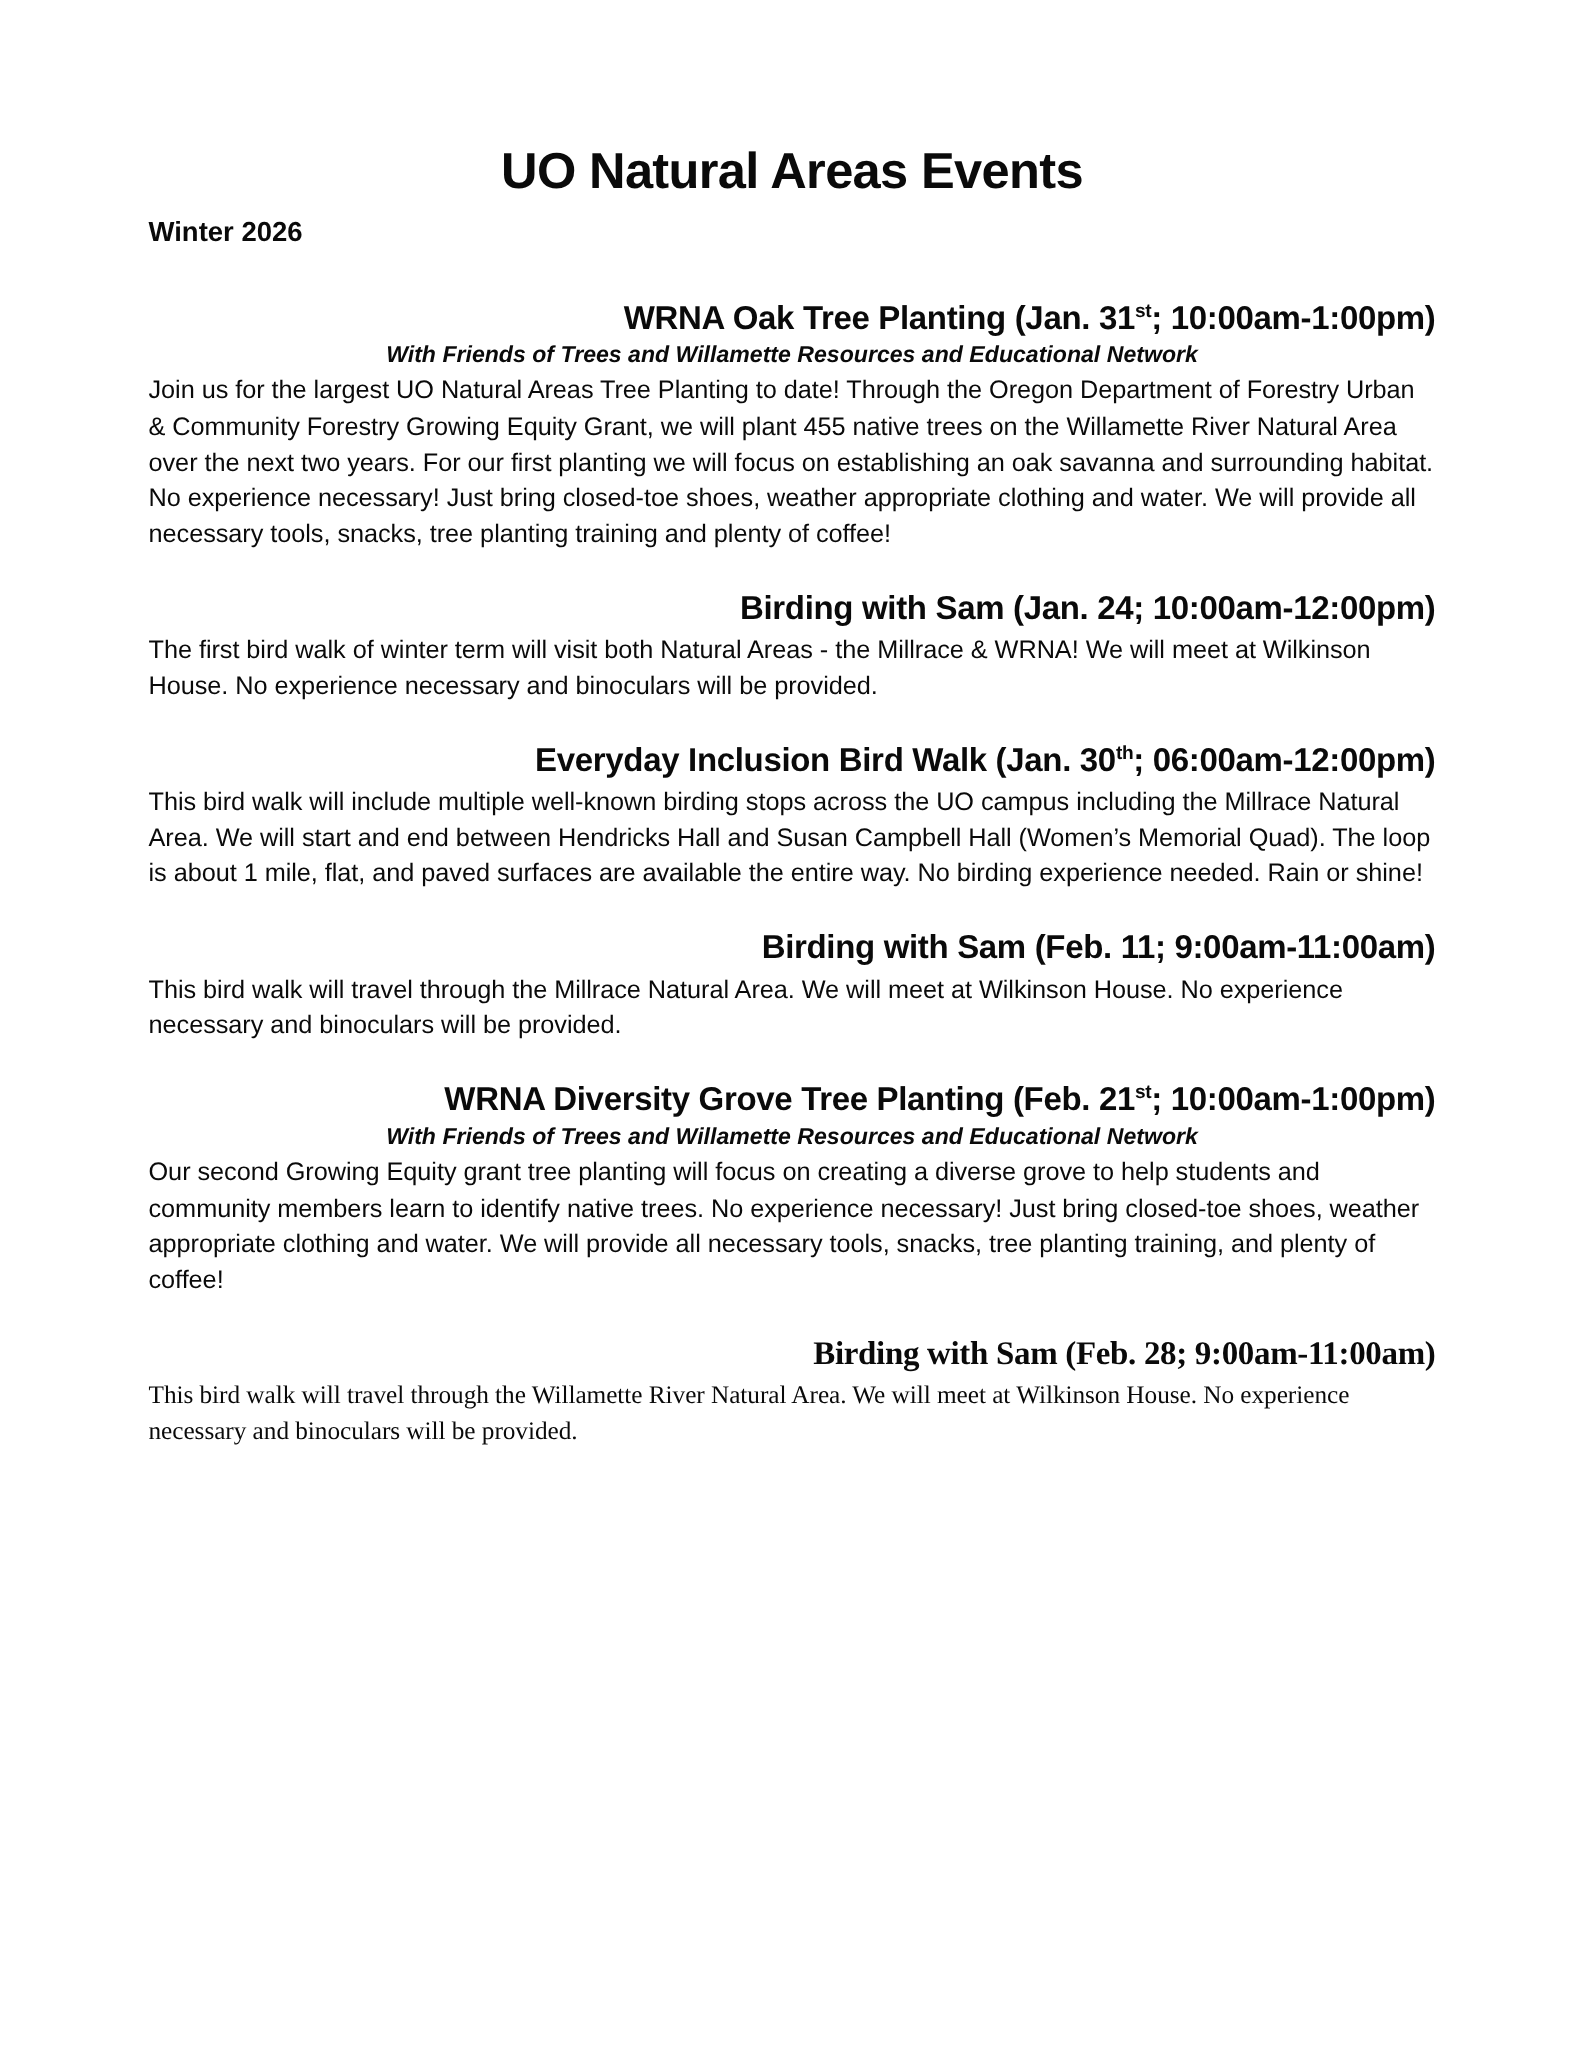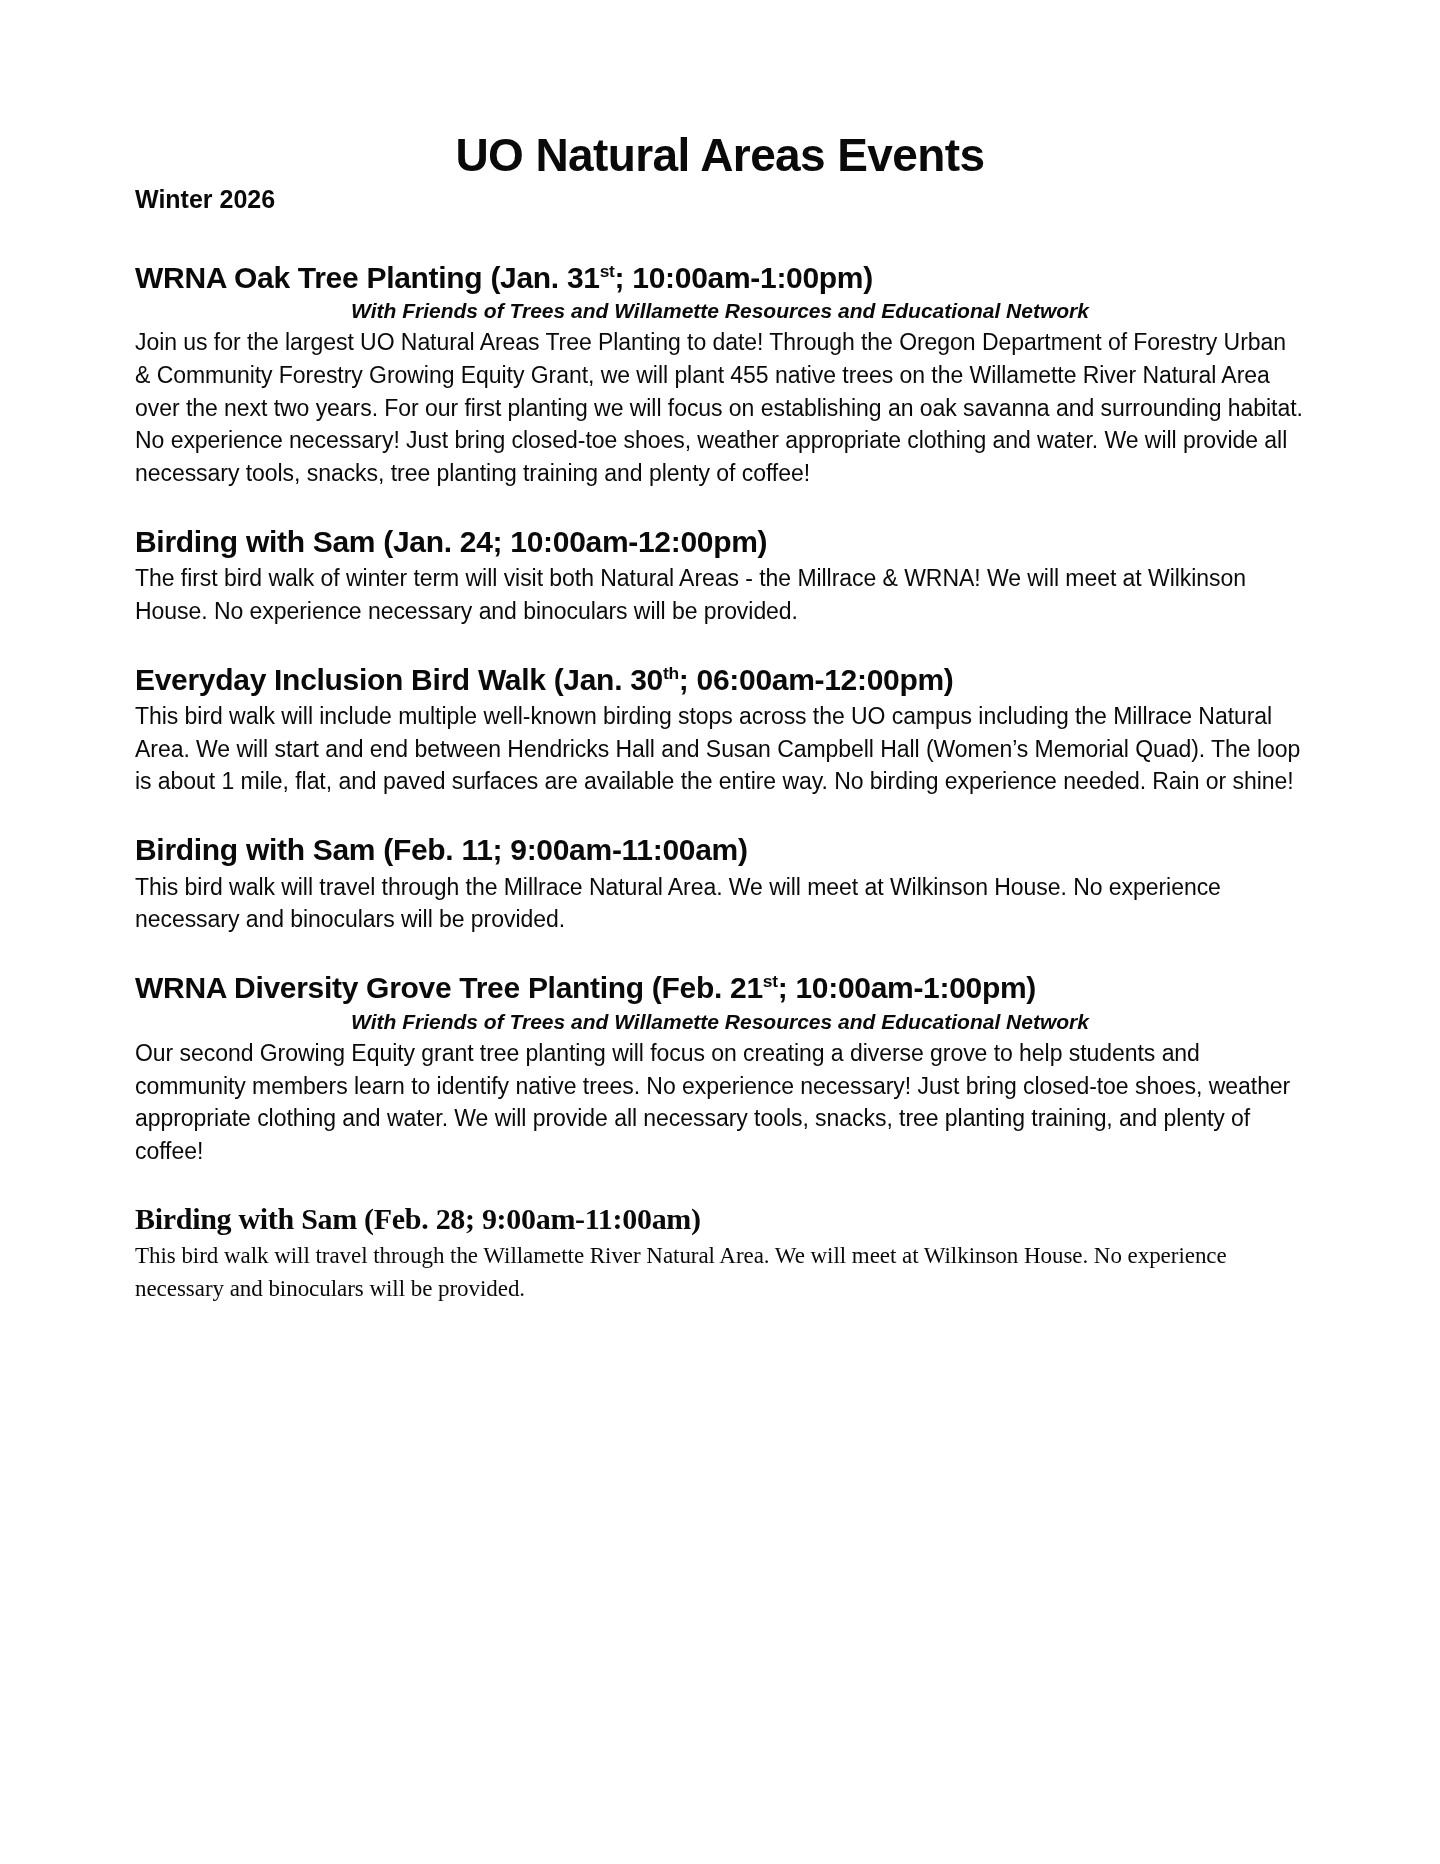--- a/index.html
+++ b/index.html
@@ -19,40 +19,40 @@
     min-height: 1864px;
     box-sizing: border-box;
     padding: 130px 135px 60px 135px;
     background: #ffffff;
   }
   .doc-title {
     font-size: 46px;
     font-weight: bold;
     text-align: center;
     letter-spacing: -0.6px;
-    margin: 0 0 2px 0;
+    margin: 0 0 14px 0;
     line-height: 1.12;
   }
   .doc-subtitle {
     font-size: 25px;
     font-weight: bold;
     margin: 0 0 46px 0;
     line-height: 1.2;
   }
   .event {
     margin: 0 0 34px 0;
   }
   .event:last-child {
     margin-bottom: 0;
     font-family: Liberation Serif, serif;
   }
   .event-heading {
     font-size: 30px;
     font-weight: bold;
-    text-align: left;
+    text-align: right;
     line-height: 1.22;
     letter-spacing: -0.3px;
     margin: 0 0 2px 0;
   }
   .event-heading sup {
     font-size: 0.58em;
     vertical-align: super;
     line-height: 0;
   }
   .event-presenter {

